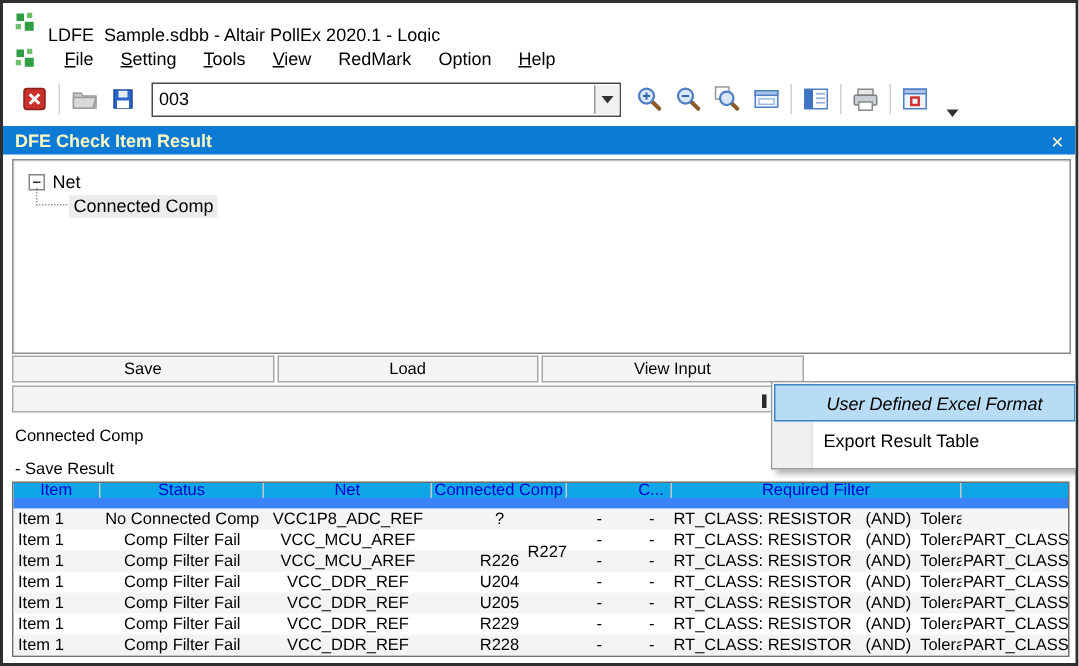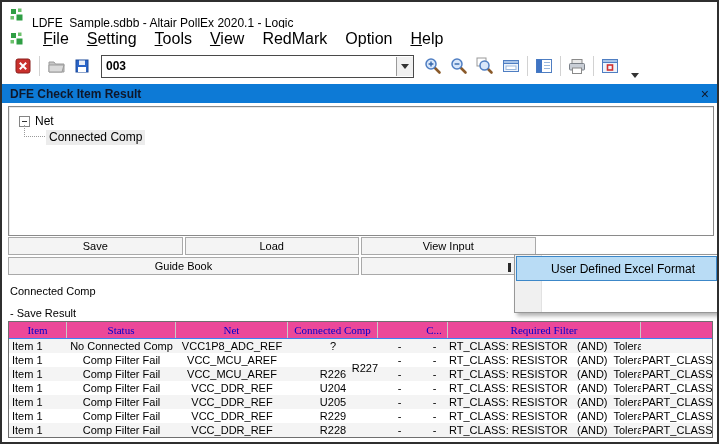--- a/index.html
+++ b/index.html
@@ -6,60 +6,60 @@
   .screen{
     position:relative;width:719px;height:444px;box-sizing:border-box;
     background:#ffffff;border:2px solid #2f2f2f;overflow:hidden;
     font-family:"Liberation Sans",sans-serif;color:#000;
   }
   
   .titlebar{position:absolute;left:0;top:0;right:0;height:26px;display:flex;align-items:center;padding-left:8px;background:#fff;}
   .titlebar .title{font-size:12px;margin-left:8px;margin-top:16px;}
   
   .menubar{position:absolute;left:0;top:26px;right:0;height:22px;display:flex;align-items:center;padding-left:8px;background:#fff;}
-  .menu-item{font-size:16px;padding:2px 9px;cursor:default;}
+  .menu-item{font-size:12px;padding:2px 9px;cursor:default;}
   .menubar .logo{margin-right:10px;}
   
   .toolbar{position:absolute;left:0;top:48px;right:0;height:32px;display:flex;align-items:center;padding-left:8px;background:#fff;}
   .tbtn{width:26px;height:24px;display:flex;align-items:center;justify-content:center;}
   .tsep{width:1px;height:20px;background:#d2d2d2;margin:0 3px;}
   .combo{display:flex;align-items:center;width:311px;height:21px;border:1px solid #4a4a4a;background:#fff;margin:0 6px;}
-  .combo .val{flex:1;font-size:12px;font-weight:700;padding-left:4px;}
+  .combo .val{flex:1;font-size:12px;font-weight:400;padding-left:4px;}
   .combo .arrowbox{width:16px;height:19px;border-left:1px solid #9a9a9a;background:#f1f1f1;display:flex;align-items:center;justify-content:center;}
   .caret{width:0;height:0;border-left:4px solid transparent;border-right:4px solid transparent;border-top:5px solid #333;}
   .more-caret{margin-left:8px;align-self:flex-end;margin-bottom:4px;}
   
-  .caption{position:absolute;left:0;top:82px;right:0;height:19px;background:#0d7ad6;color:#0f172a;display:flex;align-items:center;padding:0 8px;}
+  .caption{position:absolute;left:0;top:82px;right:0;height:19px;background:#0d7ad6;color:#fef9c3;display:flex;align-items:center;padding:0 8px;}
   .caption .cap-title{font-size:12px;font-weight:700;flex:1;}
   .caption .close{font-size:14px;line-height:14px;cursor:default;}
   
   .treebox{position:absolute;left:6px;top:104px;width:704px;height:128px;background:#fff;border:1px solid #8a8a8a;box-shadow:inset 1px 1px 0 #e9e9e9;}
   .tree-row1{position:absolute;left:10px;top:7px;display:flex;align-items:center;font-size:12px;}
   .expander{width:9px;height:9px;border:1px solid #848484;background:#fff;position:relative;margin-right:5px;}
   .expander::after{content:"";position:absolute;left:2px;top:4px;width:5px;height:1px;background:#333;}
   .tree-connector{position:absolute;left:15px;top:18px;width:20px;height:11px;border-left:1px dotted #9a9a9a;border-bottom:1px dotted #9a9a9a;}
   .tree-child{position:absolute;left:37px;top:23px;font-size:12px;background:#ececec;padding:0 3px 1px 3px;}
   
   .btnrow{position:absolute;left:6px;display:flex;gap:2px;width:704px;}
   .btnrow1{top:235px;}
   .btnrow2{top:255px;}
   .abtn{flex:1;height:18px;background:#f4f4f4;border:1px solid #a9a9a9;font-size:11px;display:flex;align-items:center;justify-content:center;box-sizing:border-box;font-family:"Liberation Sans",sans-serif;}
   .abtn.focused{outline:1px dotted #555;outline-offset:-4px;border-color:#6a6a6a;margin-top:35px;}
   .frag{position:absolute;left:506px;top:261px;width:3px;height:9px;background:#2a2a2a;}
   
   .popup{position:absolute;left:512px;top:252px;width:203px;height:57px;background:#fff;border:1px solid #979797;box-shadow:3px 3px 4px rgba(0,0,0,0.3);z-index:20;}
   .popup .gutter{position:absolute;left:0;top:0;bottom:0;width:26px;background:#f0f0f0;border-right:1px solid #e2e2e2;}
   .popup-item{position:relative;height:25px;display:flex;align-items:center;padding-left:34px;font-size:12px;box-sizing:border-box;}
-  .popup-item.highlighted{margin:1px 1px 0 1px;background:#b9dcf5;border:1px solid #3c87c8;}
+  .popup-item.highlighted{margin:1px 1px 0 1px;background:#b9dcf5;border:1px solid #3c87c8;font-style:italic;}
   
   .sub-label{position:absolute;left:8px;top:283px;font-size:11px;}
   .result-label{position:absolute;left:8px;top:305px;font-size:11px;}
   
   .table{position:absolute;left:6px;top:319px;width:705px;height:117px;border:1px solid #6f6f6f;box-sizing:border-box;background:#fff;overflow:hidden;}
-  .thead{display:flex;height:17px;background:#ec4899;border-bottom:1px solid #3b82f6;box-sizing:border-box;font-family:Liberation Serif, serif;}
+  .thead{display:flex;height:17px;background:#0ea5e9;border-bottom:7px solid #3b82f6;box-sizing:border-box;}
   .th{display:flex;align-items:center;justify-content:center;color:#0000cd;font-size:11px;white-space:nowrap;overflow:hidden;border-right:1px solid #c8c8c8;box-sizing:border-box;}
   .th:last-child{border-right:none;}
   .trow{display:flex;height:14px;align-items:center;}
   .trow.stripe{background:#f4f4f4;}
   .td{font-size:11px;line-height:14px;white-space:pre;overflow:hidden;box-sizing:border-box;}
   svg{display:block;}
 </style>
 </head>
 <body>
 
@@ -185,29 +185,29 @@
     <div class="tree-child">Connected Comp</div>
   </div>
 
   <div class="btnrow btnrow1" id="btnrow1">
       <div class="abtn">Save</div>
       <div class="abtn">Load</div>
       <div class="abtn">View Input</div>
       <div class="abtn focused">Excel Export</div>
     </div>
   <div class="btnrow btnrow2" id="btnrow2">
-      <div class="abtn">Guide Book</div>
       <div class="abtn"></div>
     </div>
   <div class="frag"></div>
 
   <div class="popup">
     <div class="gutter"></div>
     <div id="popup-items">
         <div class="popup-item highlighted">User Defined Excel Format</div>
+        <div class="popup-item">Export Result Table</div>
       </div>
   </div>
 
   <div class="sub-label">Connected Comp</div>
   <div class="result-label">- Save Result</div>
 
   <div class="table">
     <div class="thead" id="thead">
         <div class="th" style="width: 58px;">Item</div>
         <div class="th" style="width: 109px;">Status</div>

